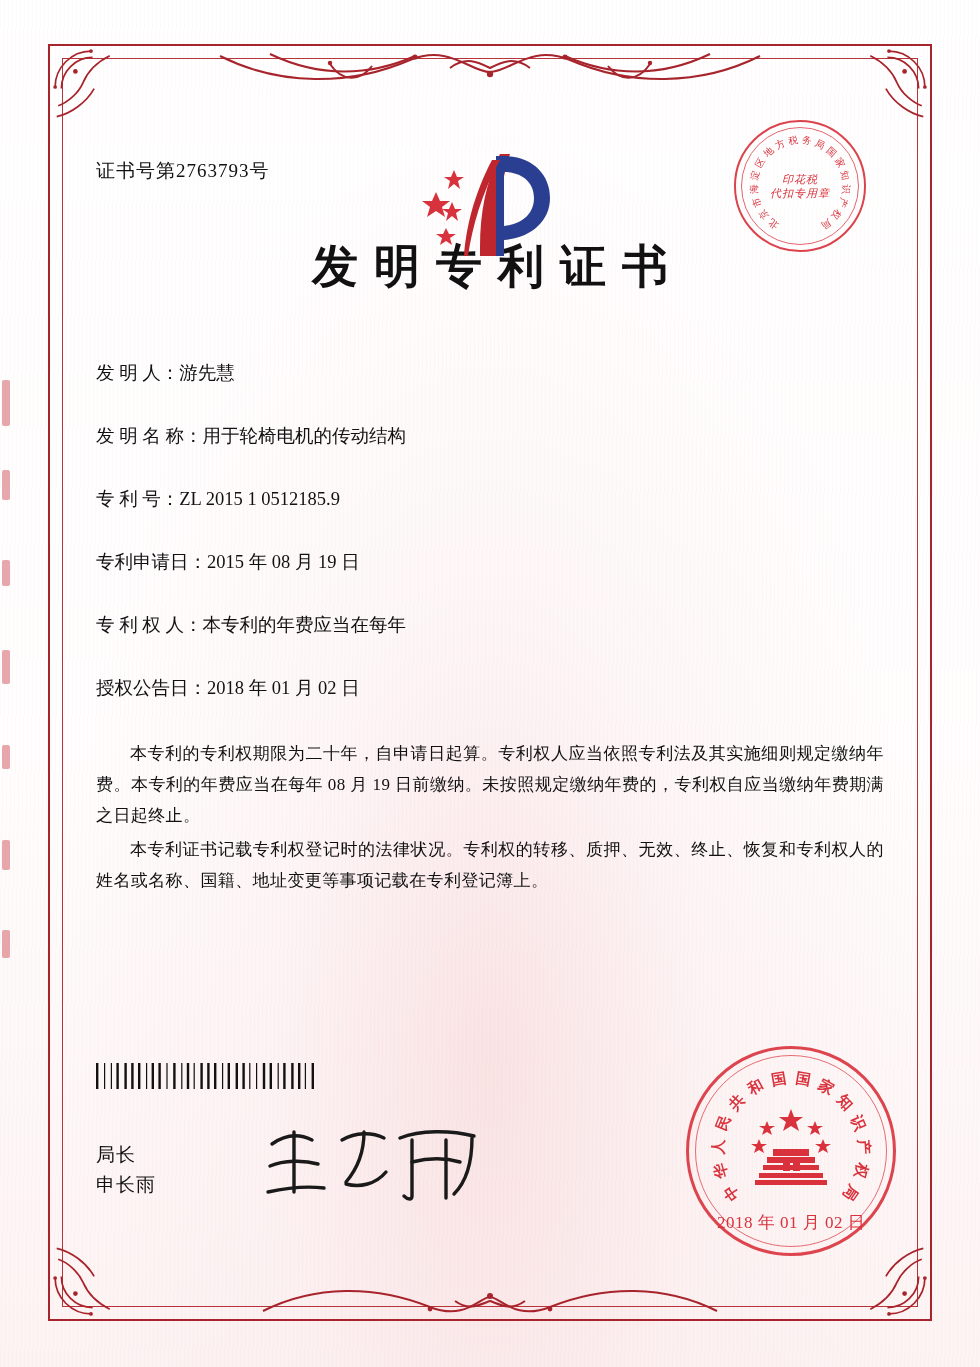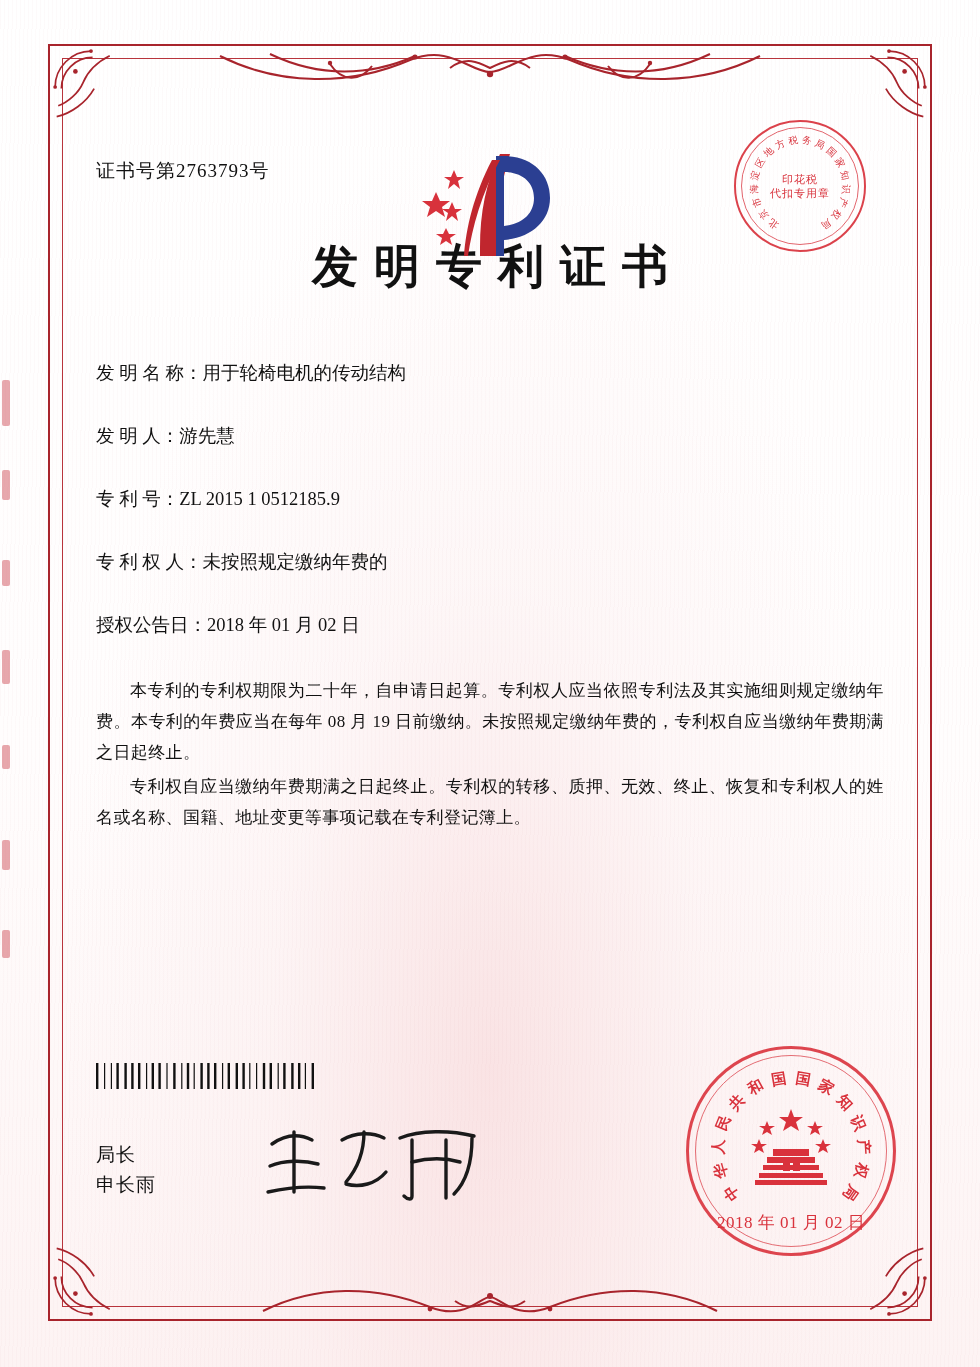--- a/index.html
+++ b/index.html
@@ -141,20 +141,21 @@
   }
   .stamp-tax .center-txt {
     position: absolute;
     left: 0; right: 0; top: 50%;
     transform: translateY(-50%);
     text-align: center;
     color: #d8323c;
     font-size: 11px;
     line-height: 14px;
     letter-spacing: 1px;
+    font-style: italic;
   }
 
   .title {
     text-align: center;
     font-size: 46px;
     font-weight: 700;
     letter-spacing: 16px;
     color: #111;
     margin: 52px 0 0 0;
     text-indent: 16px;
@@ -413,39 +414,42 @@
         </div>
       <div class="center-txt">印花税<br>代扣专用章</div>
     </div>
 
     <div class="cert-no">证书号第2763793号</div>
 
     <div class="title">发明专利证书</div>
 
     <div class="fields">
       <div class="field">
+        <span class="lbl">发 明 人</span><span>：</span><span class="val">游先慧</span>
+      </div>
+      <div class="field">
         <span class="lbl">发 明 名 称</span><span>：</span><span class="val">用于轮椅电机的传动结构</span>
-      </div>
-      <div class="field">
-        <span class="lbl">发 明 人</span><span>：</span><span class="val">游先慧</span>
       </div>
       <div class="field">
         <span class="lbl">专 利 号</span><span>：</span><span class="val">ZL 2015 1 0512185.9</span>
       </div>
       <div class="field">
-        <span class="lbl">专 利 权 人</span><span>：</span><span class="val">未按照规定缴纳年费的</span>
+        <span class="lbl">专利申请日</span><span>：</span><span class="val">2015 年 08 月 19 日</span>
+      </div>
+      <div class="field">
+        <span class="lbl">专 利 权 人</span><span>：</span><span class="val">本专利的年费应当在每年</span>
       </div>
       <div class="field">
         <span class="lbl">授权公告日</span><span>：</span><span class="val">2018 年 01 月 02 日</span>
       </div>
     </div>
 
     <div class="paras">
       <p>本专利的专利权期限为二十年，自申请日起算。专利权人应当依照专利法及其实施细则规定缴纳年费。本专利的年费应当在每年 08 月 19 日前缴纳。未按照规定缴纳年费的，专利权自应当缴纳年费期满之日起终止。</p>
-      <p>专利权自应当缴纳年费期满之日起终止。专利权的转移、质押、无效、终止、恢复和专利权人的姓名或名称、国籍、地址变更等事项记载在专利登记簿上。</p>
+      <p>本专利证书记载专利权登记时的法律状况。专利权的转移、质押、无效、终止、恢复和专利权人的姓名或名称、国籍、地址变更等事项记载在专利登记簿上。</p>
     </div>
   </div>
 
   <svg class="barcode" viewBox="0 0 268 26" preserveAspectRatio="none">
     <g id="barcodeBars" fill="#111">
         <rect x="0.00" y="0" width="2.40" height="26"></rect>
         <rect x="8.00" y="0" width="1.20" height="26"></rect>
         <rect x="14.80" y="0" width="1.20" height="26"></rect>
         <rect x="20.40" y="0" width="2.40" height="26"></rect>
         <rect x="28.40" y="0" width="2.40" height="26"></rect>

